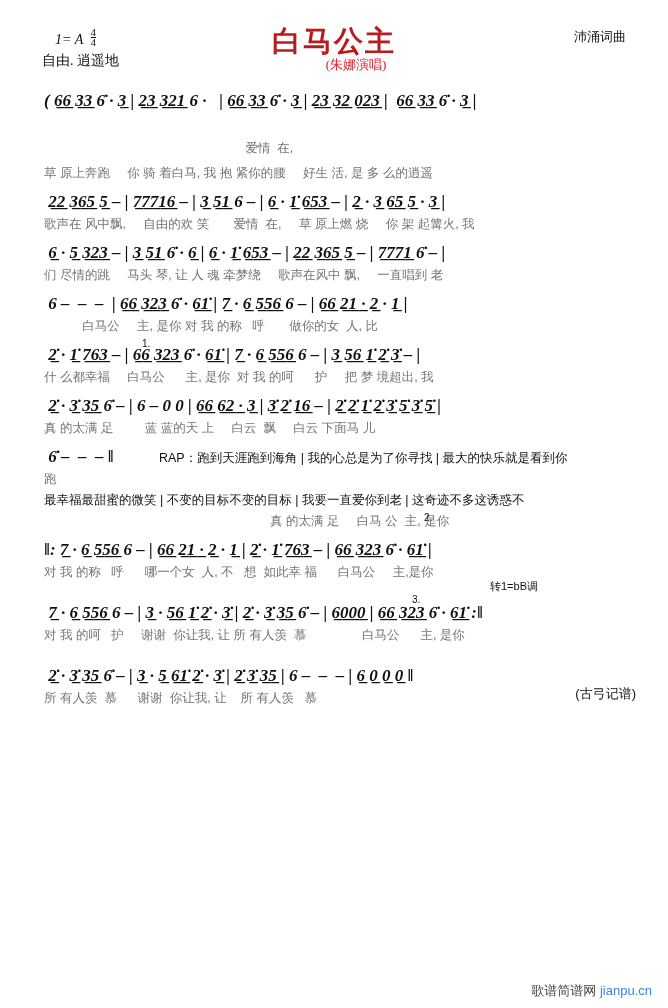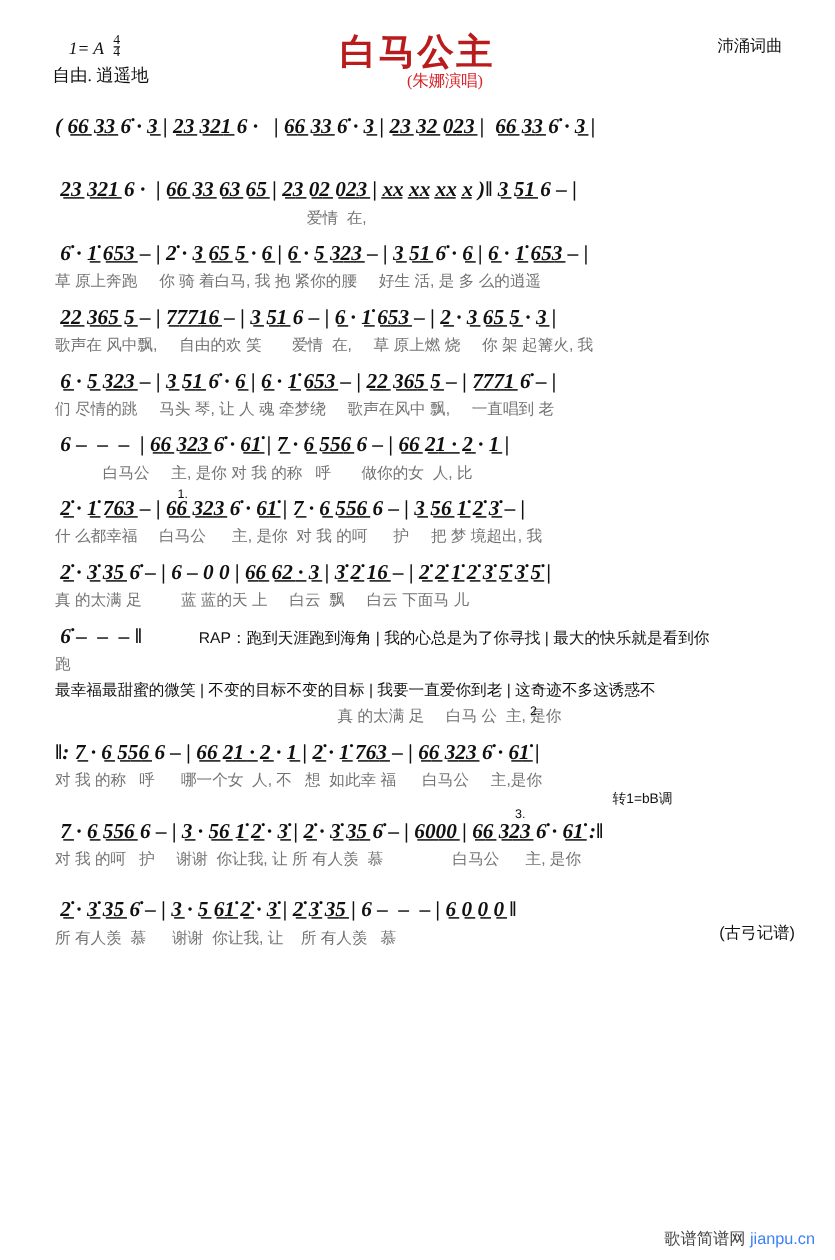--- a/index.html
+++ b/index.html
@@ -115,27 +115,25 @@
 
   <div class="body">
 
     <div class="line">
       <div class="notes">( 6̲6̲ 3̲3̲ 6̇ · 3̲ | 2̲3̲ 3̲2̲1̲ 6 ·   | 6̲6̲ 3̲3̲ 6̇ · 3̲ | 2̲3̲ 3̲2̲ 0̲2̲3̲ |  6̲6̲ 3̲3̲ 6̇ · 3̲ |</div>
       <div class="lyr"></div>
     </div>
     <div class="gap"></div>
 
     <div class="line">
-      <div class="notes"> 2̲3̲ 3̲2̲1̲ 6 ·  | 6̲6̲ 3̲3̲ 6̲3̲ 6̲5̲ | 2̲3̲ 0̲2̲ 0̲2̲3̲ | x̲x̲ x̲x̲ x̲x̲ x̲ )‖ 3̲ 5̲1̲ 6 – |</div>
       <div class="lyr">                                                          爱情  在,</div>
     </div>
     <div class="gap"></div>
 
     <div class="line">
-      <div class="notes"> 6̇ · 1̲̇ 6̲5̲3̲ – | 2̇ · 3̲ 6̲5̲ 5̲ · 6̲ | 6̲ · 5̲ 3̲2̲3̲ – | 3̲ 5̲1̲ 6̇ · 6̲ | 6̲ · 1̲̇ 6̲5̲3̲ – |</div>
       <div class="lyr">草 原上奔跑     你 骑 着白马, 我 抱 紧你的腰     好生 活, 是 多 么的逍遥</div>
     </div>
     <div class="gap"></div>
 
     <div class="line">
       <div class="notes"> 2̲2̲ 3̲6̲5̲ 5̲ – | 7̲7̲7̲1̲6̲ – | 3̲ 5̲1̲ 6 – | 6̲ · 1̲̇ 6̲5̲3̲ – | 2̲ · 3̲ 6̲5̲ 5̲ · 3̲ |</div>
       <div class="lyr">歌声在 风中飘,     自由的欢 笑       爱情  在,     草 原上燃 烧     你 架 起篝火, 我</div>
     </div>
     <div class="gap"></div>
 

